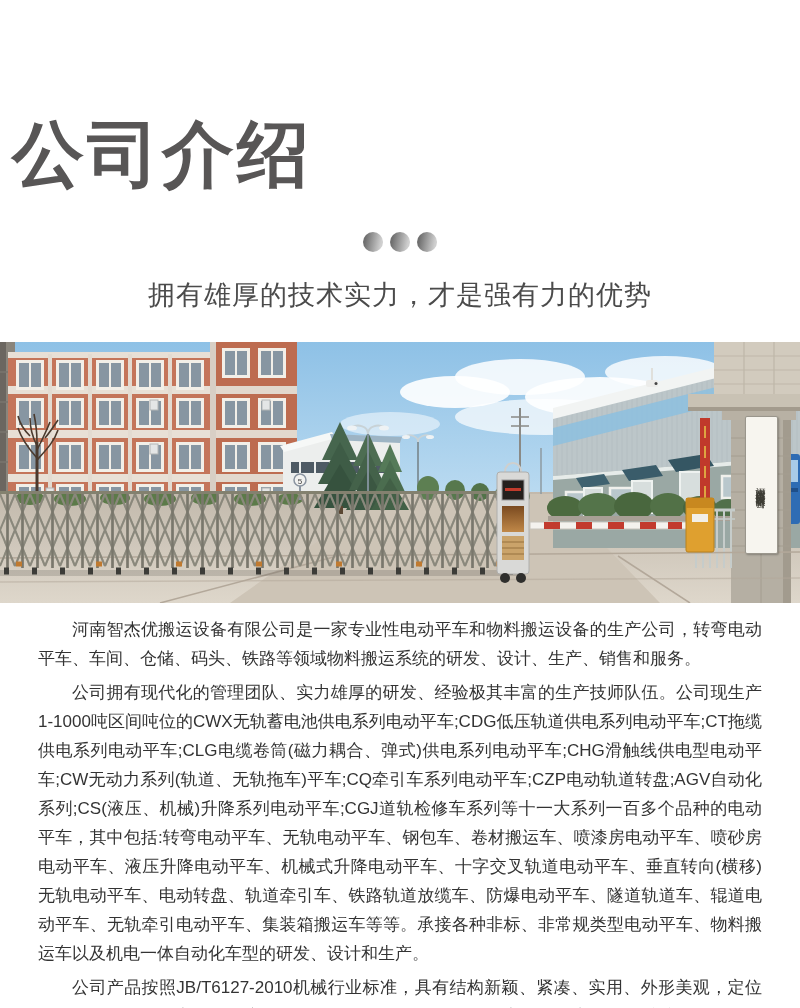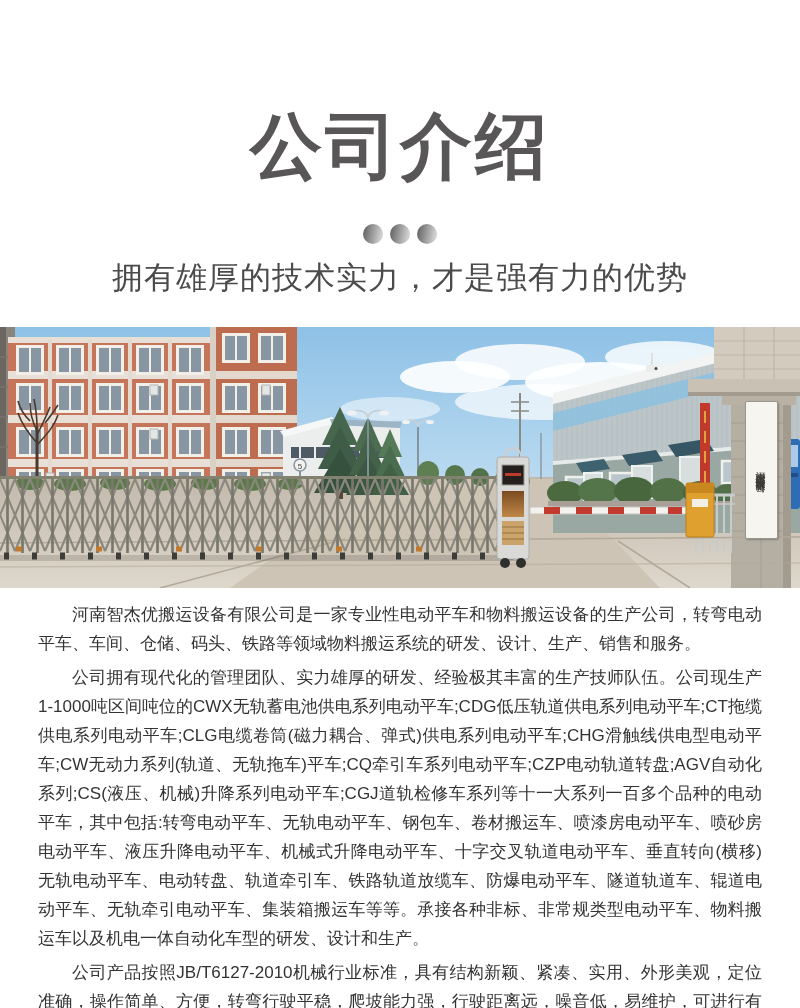--- a/index.html
+++ b/index.html
@@ -4,33 +4,33 @@
 <style>
   * { box-sizing: border-box; }
   html,body { margin:0; padding:0; }
   body {
     width:800px; height:1008px; overflow:hidden;
     background:#ffffff;
     font-family:"Liberation Sans", sans-serif;
   }
   .page { width:800px; height:1008px; background:#fff; }
   .title {
-    margin:4px; padding-top:106px;
-    text-align:center;
+    margin:12px; padding-top:106px;
+    text-align:left;
     font-size:72px; line-height:1; font-weight:700;
     color:#585656; letter-spacing:3px;
   }
   .dots { margin-top:42px; display:flex; justify-content:center; gap:7px; }
   .dot {
     width:20px; height:20px; border-radius:50%;
     background:linear-gradient(100deg,#6f6f6f 15%,#cfcfcf 85%);
   }
   .subtitle {
-    margin-top:16px; text-align:center;
-    font-size:31px; line-height:1.15; font-weight:400;
+    margin-top:28px; text-align:center;
+    font-size:27px; line-height:1.15; font-weight:400;
     color:#4b4b4b; letter-spacing:1px;
   }
   .photo {
     position:relative; margin-top:31px;
     width:800px; height:261px; overflow:hidden; background:#bcd6ea;
   }
   .photo svg { display:block; }
   .gate-sign {
     position:absolute; left:745px; top:74px;
     width:33px; height:138px;

